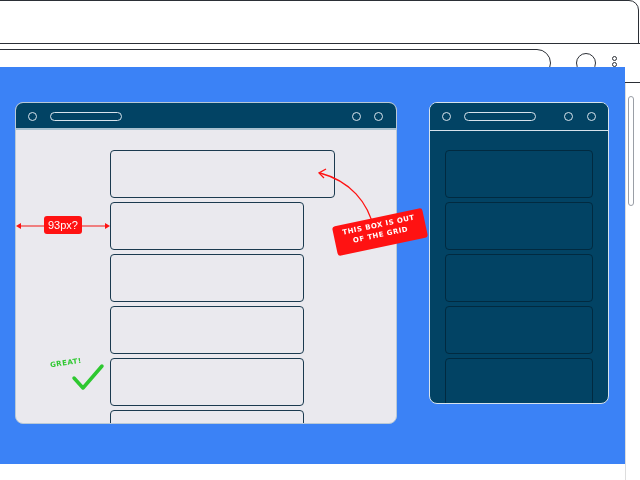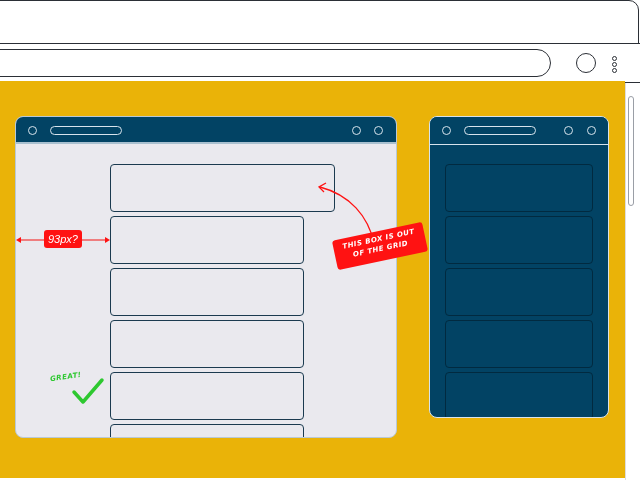--- a/index.html
+++ b/index.html
@@ -19,21 +19,21 @@
     position:absolute; left:-20px; top:5px; width:571px; height:28px;
     border:1px solid #2b2f36; border-radius:0 14px 14px 0; box-sizing:border-box; background:#fff;
   }
   .profile-btn {
     position:absolute; left:576px; top:9px; width:20px; height:20px;
     border:1px solid #2b2f36; border-radius:50%; box-sizing:border-box; cursor:pointer;
   }
   .menu-btn { position:absolute; left:612px; top:12px; width:6px; height:16px; cursor:pointer; }
   .menu-btn span { display:block; width:3px; height:3px; border:1px solid #2b2f36; border-radius:50%; margin:0 0 1px 0; }
 
-  .viewport { position:absolute; left:0; top:81px; width:625px; height:397px; background:#eab308; overflow:hidden;font-style:italic; }
+  .viewport { position:absolute; left:0; top:67px; width:625px; height:397px; background:#3b82f6; overflow:hidden; }
   .scroll-track { position:absolute; left:625px; top:83px; width:15px; height:397px; background:#fff; border-left:1px solid #ddd; box-sizing:border-box;}
   .scroll-thumb { position:absolute; left:628px; top:96px; width:6px; height:110px; border:1px solid #9a9ea6; border-radius:4px; box-sizing:border-box; background:#fff; cursor:pointer; }
 
   
   .mock-window { position:absolute; border:1px solid #b9c9d6; border-radius:8px; box-sizing:border-box; overflow:hidden; }
   .mock-desktop { left:15px; top:35px; width:382px; height:322px; background:#eae9ee; }
   .mock-mobile { left:429px; top:35px; width:180px; height:302px; background:#024364; border-color:#d7e3ec; }
   .mock-titlebar { position:absolute; left:0; top:0; width:100%; height:27px; background:#024364; border-bottom:2px solid #a9c0cf; box-sizing:border-box; }
   .mock-mobile .mock-titlebar { border-bottom:1px solid #d7e3ec; height:28px; }
   .dot { position:absolute; top:9px; width:9px; height:9px; border:1px solid #d7e3ec; border-radius:50%; box-sizing:border-box; }

